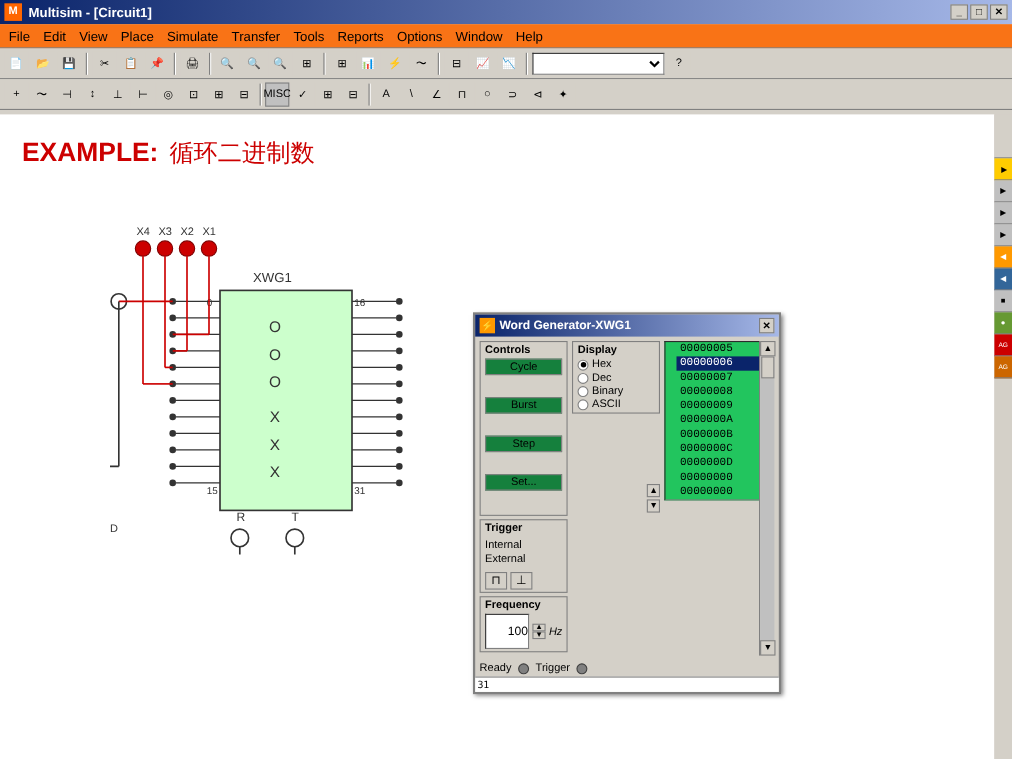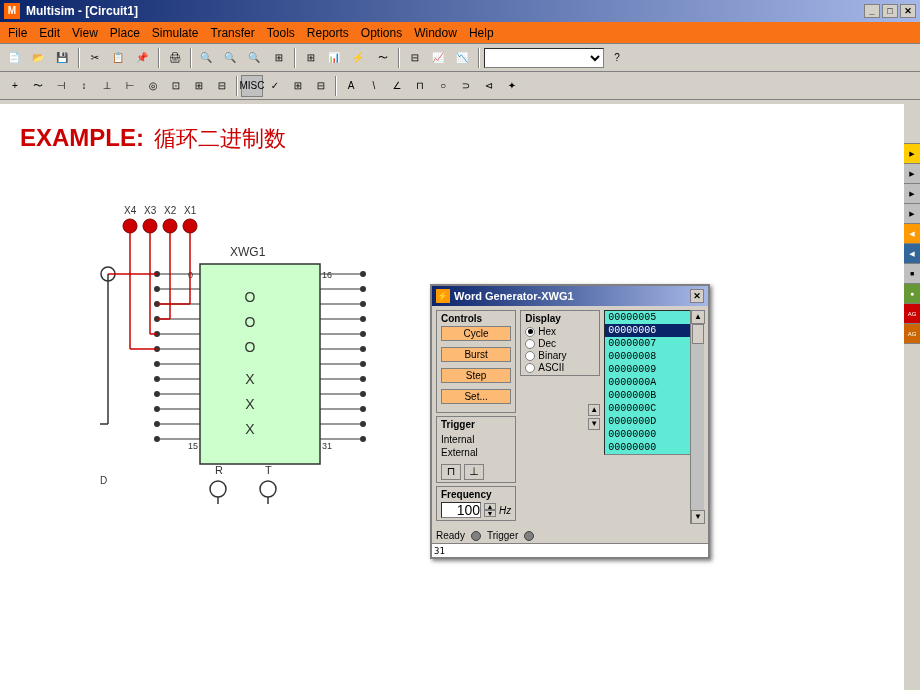--- a/index.html
+++ b/index.html
@@ -205,23 +205,23 @@
       padding: 2px 4px;
     }
     .wg-group-title {
       font-size: 10px;
       font-weight: bold;
       margin-bottom: 2px;
     }
     .wg-btn {
       display: block;
       width: 100%;
-      margin-bottom: 6px;
+      margin-bottom: 20px;
       padding: 1px 4px;
-      background: #fdba74;
+      background: #15803d;
       border: 1px solid #808080;
       font-size: 10px;
       cursor: pointer;
       text-align: center;
     }
 
     .radio-group {
       display: flex;
       flex-direction: column;
       gap: 1px;
@@ -272,23 +272,23 @@
       font-weight: bold;
     }
     .wg-freq-row {
       display: flex;
       align-items: center;
       gap: 3px;
       margin-top: 2px;
     }
     .wg-freq-input {
       width: 40px;
-      height: 16px;
+      height: 32px;
       border: 1px inset #808080;
-      font-size: 14px;
+      font-size: 11px;
       text-align: right;
     }
     .wg-freq-spinner {
       display: flex;
       flex-direction: column;
     }
     .wg-spinner-btn {
       width: 12px;
       height: 7px;
       background: #d4d0c8;
@@ -664,21 +664,21 @@
             <div style="width:12px;height:20px;background:#d4d0c8;border:1px solid #808080;margin:0 1px;"></div>
           </div>
           <div style="width:14px;height:14px;background:#d4d0c8;border:1px solid #808080;text-align:center;font-size:8px;cursor:pointer;line-height:12px;">▼</div>
         </div>
 
         <div style="position:absolute;left:-16px;top:50%;transform:translateY(-50%);display:flex;flex-direction:column;gap:2px;">
           <div style="width:12px;height:12px;background:#d4d0c8;border:1px solid #808080;text-align:center;font-size:8px;cursor:pointer;line-height:10px;">▲</div>
           <div style="width:12px;height:12px;background:#d4d0c8;border:1px solid #808080;text-align:center;font-size:8px;cursor:pointer;line-height:10px;">▼</div>
         </div>
 
-        <div style="background:#5eead4;border:1px inset #808080;width:94px;overflow:hidden;">
+        <div style="background:#22c55e;border:1px inset #808080;width:94px;overflow:hidden;padding-left:10px;">
           <div class="wg-list-item">00000005</div>
           <div class="wg-list-item selected">00000006</div>
           <div class="wg-list-item">00000007</div>
           <div class="wg-list-item">00000008</div>
           <div class="wg-list-item">00000009</div>
           <div class="wg-list-item">0000000A</div>
           <div class="wg-list-item">0000000B</div>
           <div class="wg-list-item">0000000C</div>
           <div class="wg-list-item">0000000D</div>
           <div class="wg-list-item">00000000</div>

